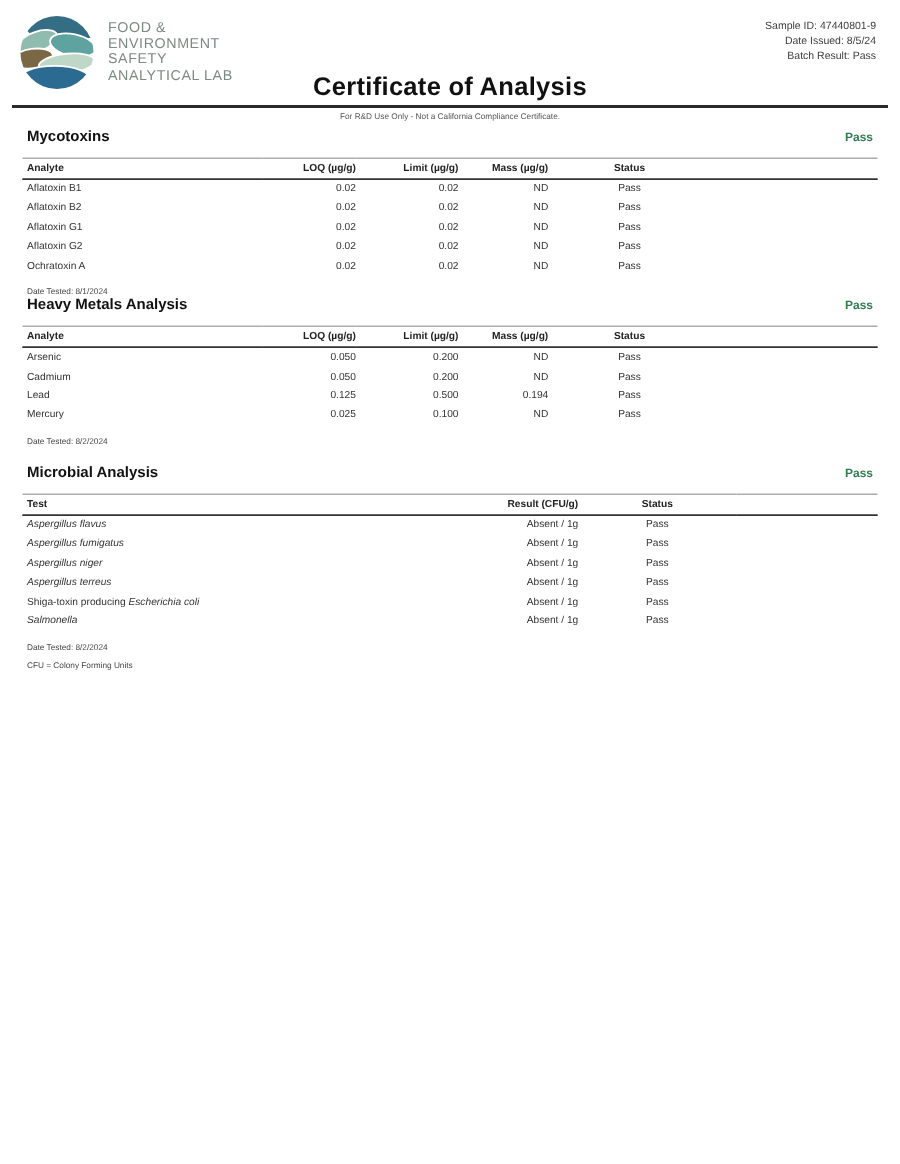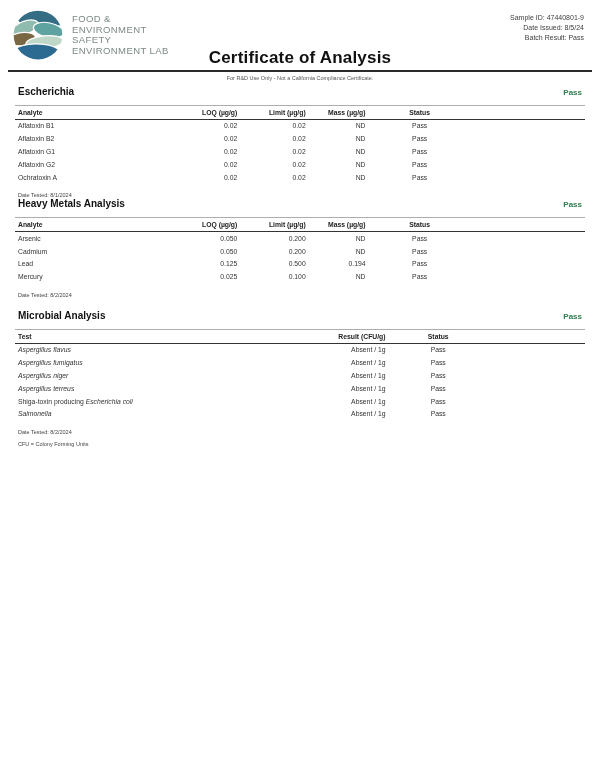--- a/index.html
+++ b/index.html
@@ -64,36 +64,36 @@
           <ellipse cx="45" cy="26" rx="19" ry="9" fill="#5fa3a0" stroke="#fff" stroke-width="1.5" transform="rotate(12 45 26)"></ellipse>
           <ellipse cx="12" cy="37" rx="17" ry="8" fill="#7a6744" stroke="#fff" stroke-width="1.5" transform="rotate(-8 12 37)"></ellipse>
           <ellipse cx="40" cy="41" rx="23" ry="8" fill="#bed7c6" stroke="#fff" stroke-width="1.5" transform="rotate(-6 40 41)"></ellipse>
           <ellipse cx="30" cy="55" rx="30" ry="12" fill="#2b6a91" stroke="#fff" stroke-width="1.5"></ellipse>
         </g>
       </svg>
       <div class="brand-name">
         <div>FOOD &amp;</div>
         <div>ENVIRONMENT</div>
         <div>SAFETY</div>
-        <div>ENVIRONMENT LAB</div>
+        <div>ANALYTICAL LAB</div>
       </div>
     </div>
     <div class="meta">
       <div>Sample ID: 47440801-9</div>
       <div>Date Issued: 8/5/24</div>
       <div>Batch Result: Pass</div>
     </div>
     <div class="doc-title">Certificate of Analysis</div>
   </div>
   <div class="rule"></div>
   <div class="subtitle">For R&amp;D Use Only - Not a California Compliance Certificate.</div>
 
   <section class="s0">
     <div class="sec-head">
-      <span class="sec-title">Escherichia</span>
+      <span class="sec-title">Mycotoxins</span>
       <span class="sec-status">Pass</span>
     </div>
     <table>
       <colgroup>
         <col style="width:28%">
           <col style="width:11%">
           <col style="width:12%">
         <col style="width:10.5%">
           <col style="width:19%">
           <col style="width:19.5%">

